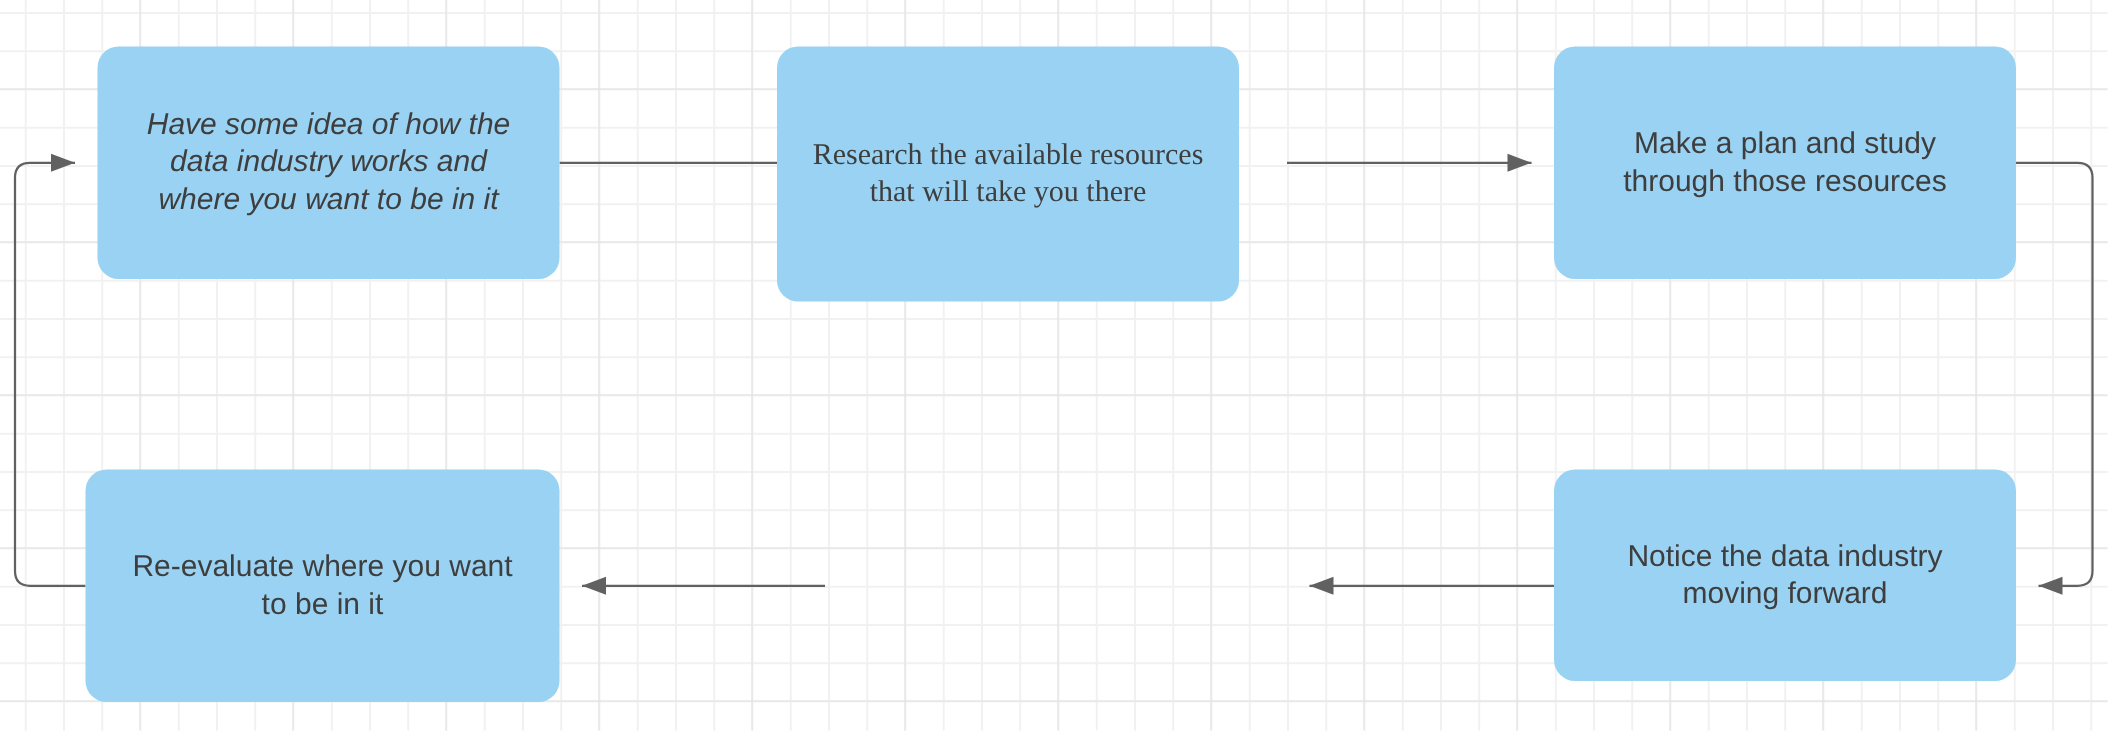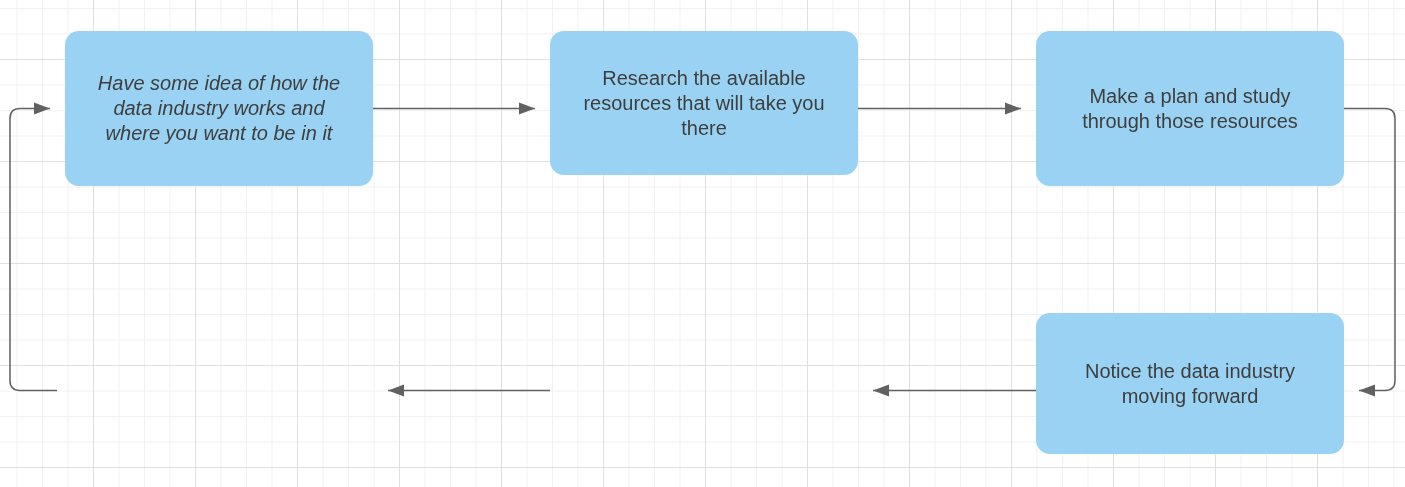--- a/index.html
+++ b/index.html
@@ -39,21 +39,21 @@
     text-align: center;
     padding: 0 22px;
     font-size: 20px;
     line-height: 25px;
     color: #3e3e3e;
   }
   .node .label {
     display: block;
   }
   #node-idea              { left: 65px;   top: 31px;  width: 308px; height: 155px; font-style: italic; }
-  #node-research-resources{ left: 550px;  top: 31px;  width: 308px; height: 144px; }
+  #node-research-resources{ left: 518px;  top: 31px;  width: 308px; height: 170px; font-family: Liberation Serif, serif; }
   #node-plan-study        { left: 1036px; top: 31px;  width: 308px; height: 155px; }
   #node-notice-industry   { left: 1036px; top: 313px; width: 308px; height: 141px; }
   #node-research-forward  { left: 550px;  top: 313px; width: 308px; height: 155px; }
   #node-re-evaluate       { left: 57px;   top: 313px; width: 316px; height: 155px; }
   .edge {
     fill: none;
     stroke: #616161;
     stroke-width: 1.5;
   }
 </style>
@@ -86,14 +86,17 @@
 
   <div class="node" id="node-plan-study">
     <span class="label">Make a plan and study through those resources</span>
   </div>
 
   <div class="node" id="node-notice-industry">
     <span class="label">Notice the data industry moving forward</span>
   </div>
 
 
+  <div class="node" id="node-re-evaluate">
+    <span class="label">Re-evaluate where you want to be in it</span>
+  </div>
 
 </div>
 
 </body></html>

